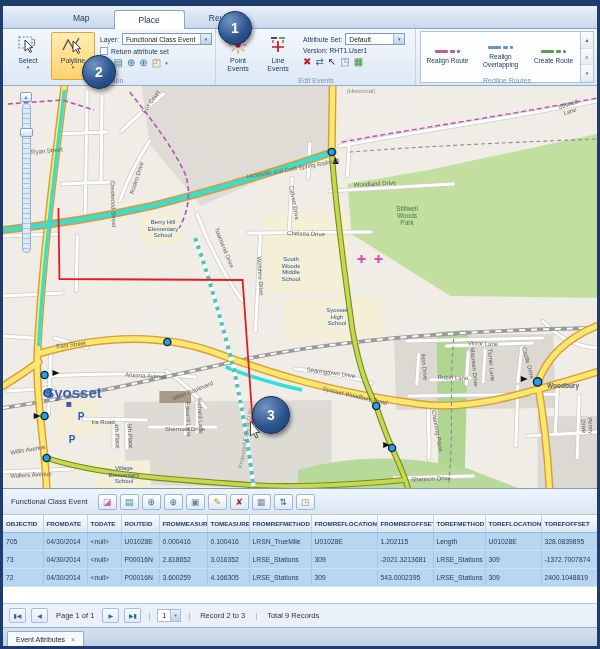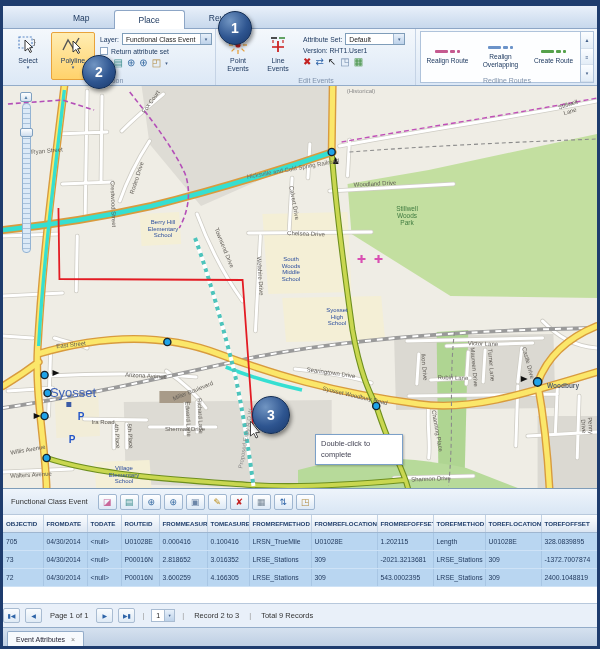--- a/index.html
+++ b/index.html
@@ -50,21 +50,21 @@
     background:radial-gradient(circle at 35% 28%,#7195C2,#2E5590 55%,#19386A);
     border:1px solid #122C52;color:#fff;font-size:14px;font-weight:bold;line-height:33px;text-align:center;
     box-shadow:1.5px 2.5px 4px rgba(0,0,0,.45);z-index:60;}
   
   .map{position:relative;width:594px;height:402px;background:#EFEDE5;overflow:hidden;}
   .maplabels{position:absolute;left:0;top:0;width:594px;height:402px;pointer-events:none;}
   .ml{position:absolute;transform:translate(-50%,-50%);white-space:pre-line;text-align:center;line-height:1.1;}
   .rd{font-size:6px;color:#5F5B55;}
   .rail{font-size:6px;color:#6E6A63;}
   .hist{font-size:6px;color:#8B8B8B;}
-  .town{font-size:13px;font-weight:normal;color:#3E62B8;}
+  .town{font-size:15px;font-weight:bold;color:#3E62B8;}
   .town2{font-size:6.5px;font-weight:bold;color:#55606E;}
   .sch{font-size:6px;color:#2D4F9E;}
   .park{font-size:6.5px;color:#417C41;}
   .parking{font-size:10px;font-weight:bold;color:#2456C8;}
   .zslider{position:absolute;left:16px;top:6px;width:14px;z-index:20;}
   .zbtn{width:12px;height:10px;margin-left:1px;background:linear-gradient(#FDFEFF,#D7E3F0);border:1px solid #7FA0C0;border-radius:2px;
     font-size:5px;color:#5580AA;text-align:center;line-height:9px;}
   .ztrack{position:relative;margin:1px auto 0;width:9px;height:150px;background:#DCEAF7;border:1px solid #93B3D3;border-radius:4px;
     background-image:repeating-linear-gradient(to bottom,transparent 0 4px,#A9C2DA 4px 5px);}
   .zthumb{position:absolute;left:-3px;top:24px;width:13px;height:9px;background:linear-gradient(#FDFEFF,#CFDEEE);
@@ -78,21 +78,21 @@
   .tbtns{display:flex;gap:3px;}
   .tbtn{width:19px;height:16px;border:1px solid #9FB6D0;border-radius:2px;background:linear-gradient(#FFFFFF,#DCE9F6);
     display:flex;align-items:center;justify-content:center;font-size:9px;}
   table.grid{width:594px;table-layout:fixed;border-collapse:collapse;}
   .grid th{height:17px;font-size:6.2px;font-weight:bold;color:#1F3E6B;text-align:left;padding:0 0 0 3px;
     background:linear-gradient(#FBFDFF,#DCE6F2);border-right:1px solid #C2D2E4;border-bottom:1px solid #9FB6D0;
     white-space:nowrap;overflow:hidden;}
   .grid td{height:18px;font-size:6.8px;color:#223A5E;background:#B9D6F1;border-right:1px solid #A8C6E4;
     border-bottom:1px solid #CEE2F6;padding:0 0 0 3px;white-space:nowrap;overflow:hidden;}
   .gridfiller{height:16px;background:#fff;}
-  .pager{height:24px;background:#E9F0F9;border-top:1px solid #B7C8DC;display:flex;align-items:center;gap:5px;}
+  .pager{height:24px;background:#E9F0F9;border-top:1px solid #B7C8DC;display:flex;align-items:center;gap:5px;padding-left:6px;}
   .pbtn{width:17px;height:15px;border:1px solid #A9BCD2;border-radius:2px;background:linear-gradient(#FAFCFE,#DFEAF5);
     color:#2E64A8;font-size:6px;display:flex;align-items:center;justify-content:center;gap:0;}
   .ptext{font-size:7.5px;color:#333;margin:0 3px;white-space:nowrap;}
   .psep{font-size:7.5px;color:#999;margin:0 2px;}
   .pcombo{display:inline-flex;align-items:center;height:13px;background:#fff;border:1px solid #A9BCD2;font-size:7px;color:#222;}
   .pcombo .cval{padding:0 4px;}
   .pcombo .dd{width:10px;height:100%;background:linear-gradient(#E7F0FA,#BDD2EA);border-left:1px solid #A9BCD2;
     font-size:4.5px;color:#44618B;display:flex;align-items:center;justify-content:center;}
   .doctabs{height:21px;background:linear-gradient(#D5E1EF,#BCCDE2);border-top:1px solid #93ACC9;display:flex;align-items:flex-end;}
   .doctab{height:17px;margin-left:4px;background:#F7FAFD;border:1px solid #93ACC9;border-bottom:none;border-radius:2px 2px 0 0;
@@ -407,21 +407,20 @@
         <span class="ml parking" style="left: 69px; top: 353px; transform: translate(-50%, -50%);">P</span>
       </div>
 
     <div class="zslider">
       <div class="zbtn">▲</div>
       <div class="ztrack">
         <div class="zthumb"></div>
       </div>
     </div>
 
-    <div class="tooltip">Double-click to complete</div>
     <div class="callout" style="left:249px;top:310px;width:38px;height:38px;line-height:37px;">3</div>
   </div>
 
   <div class="tablepanel">
     <div class="theader">
       <span class="ttitle">Functional Class Event</span>
       <div class="tbtns">
         <span class="tbtn c-pink">◪</span>
         <span class="tbtn c-teal">▤</span>
         <span class="tbtn c-blue">⊕</span>

